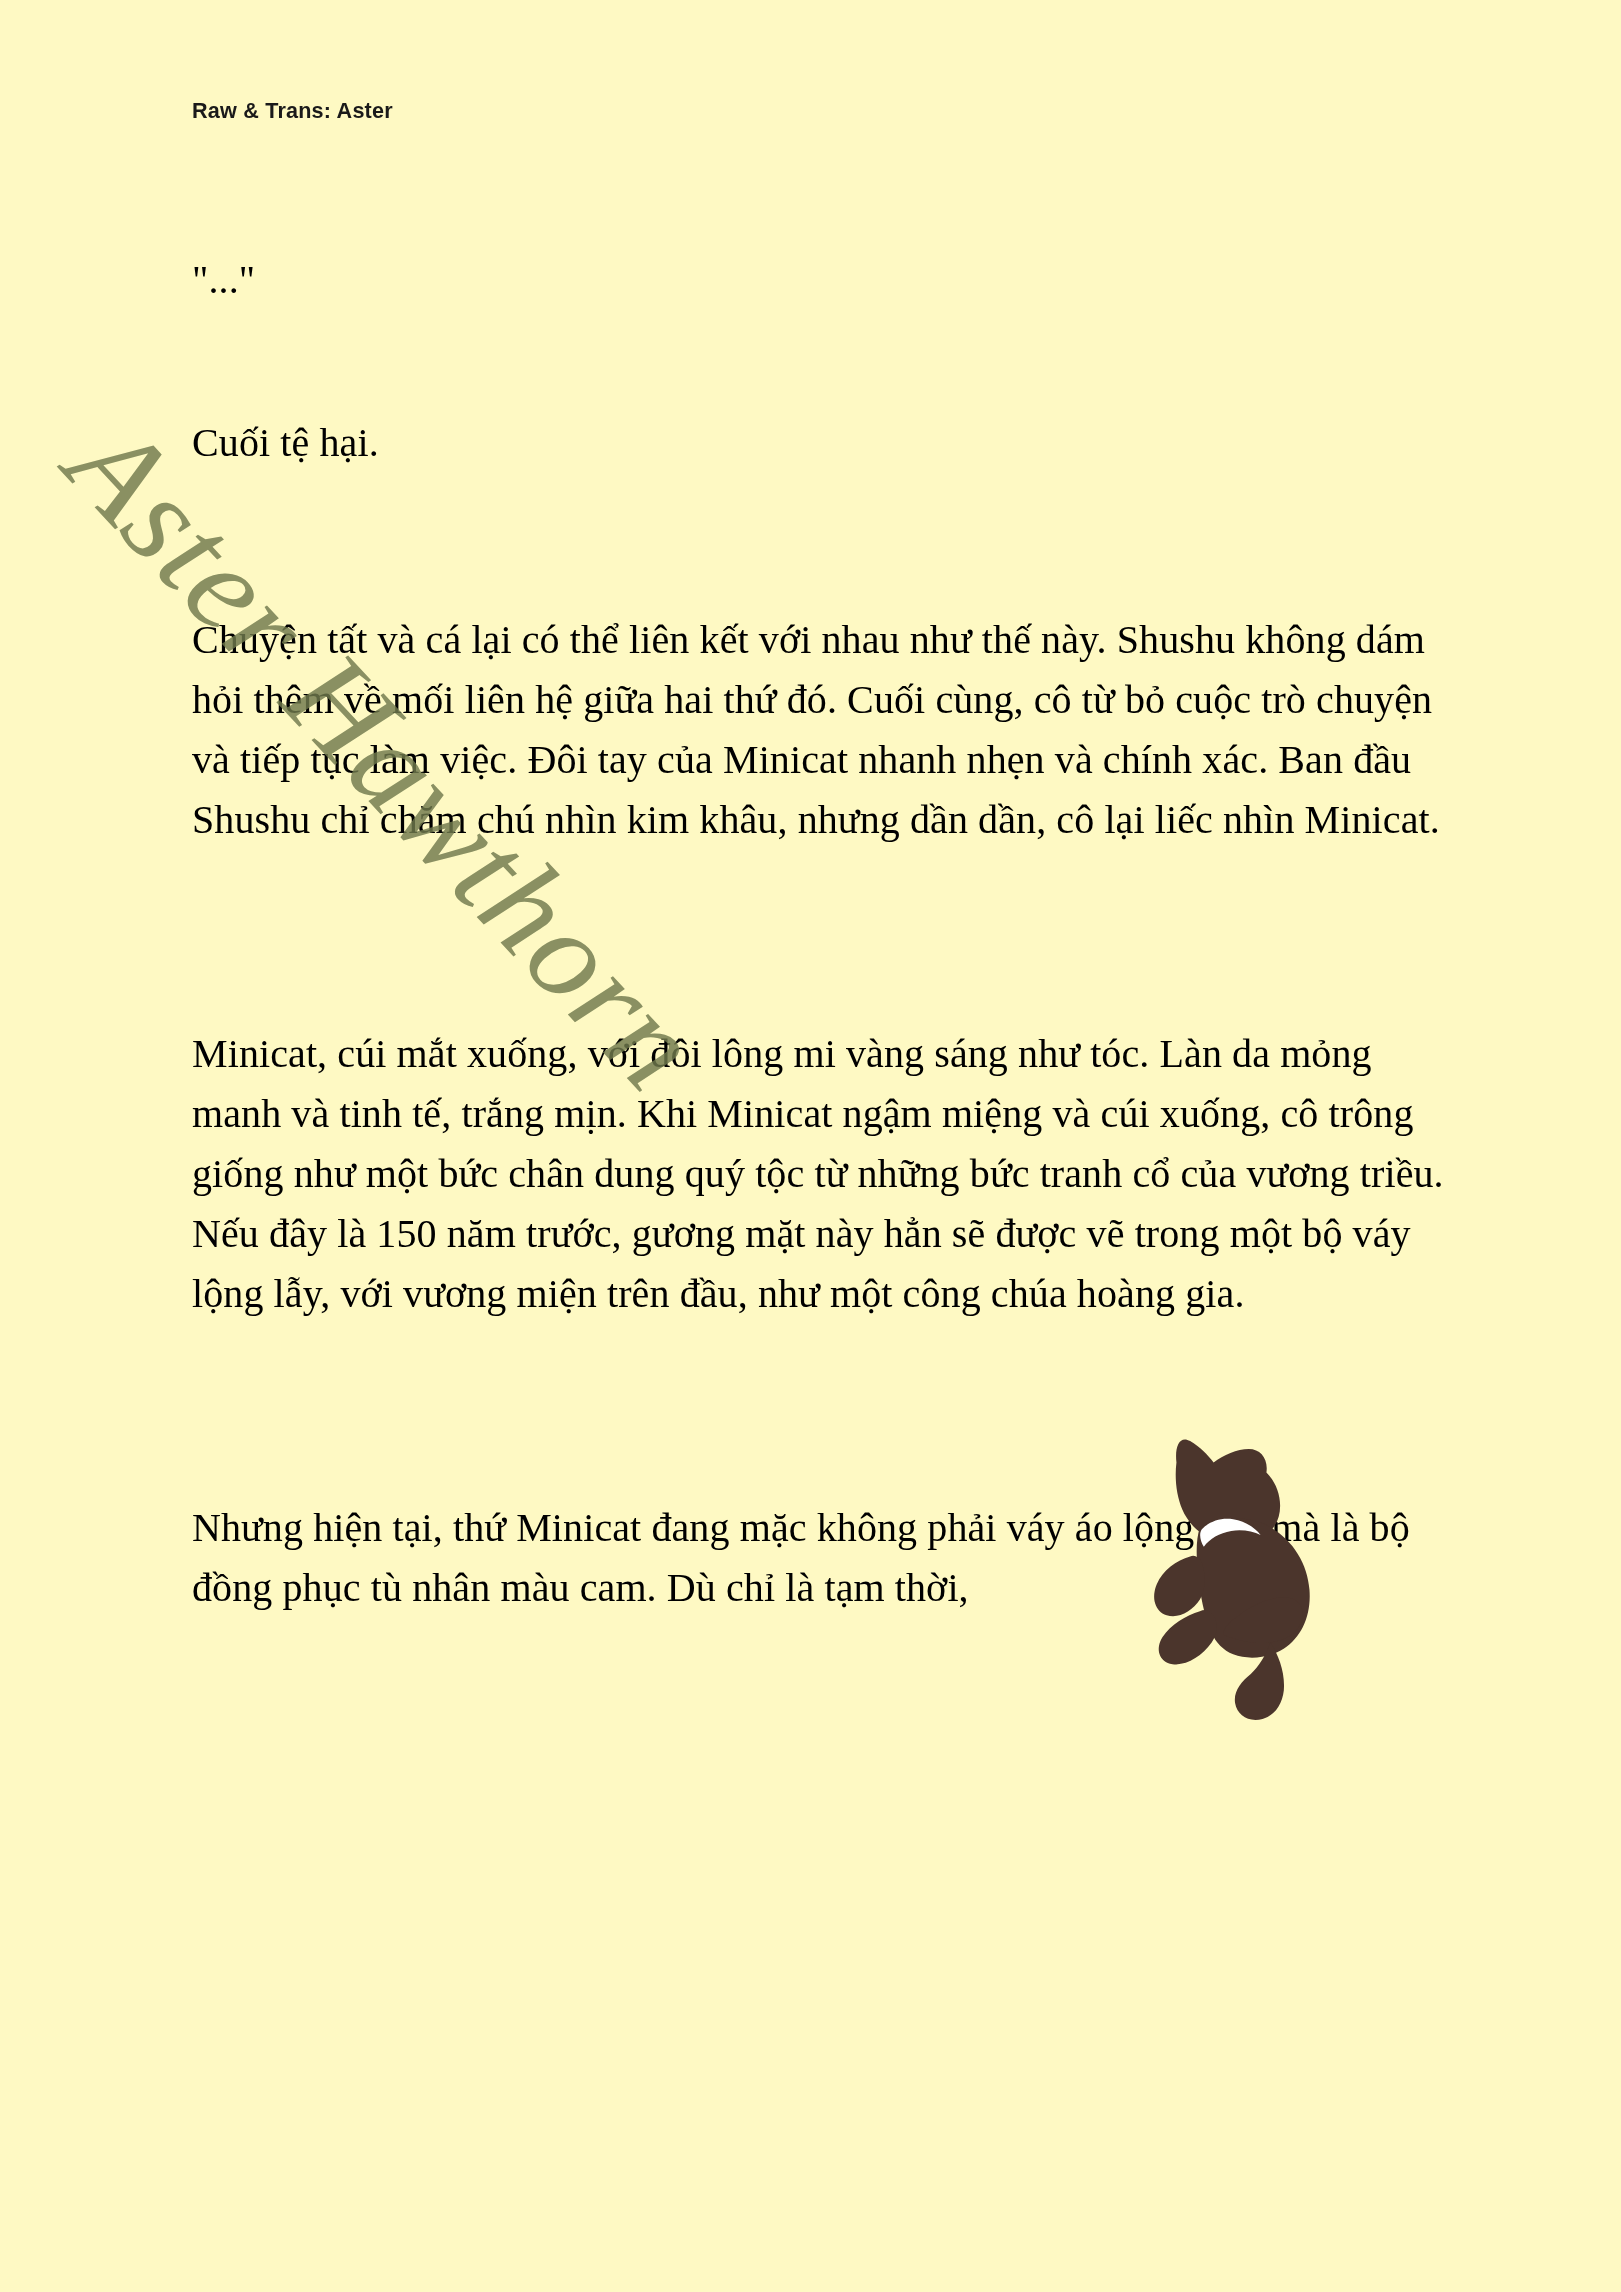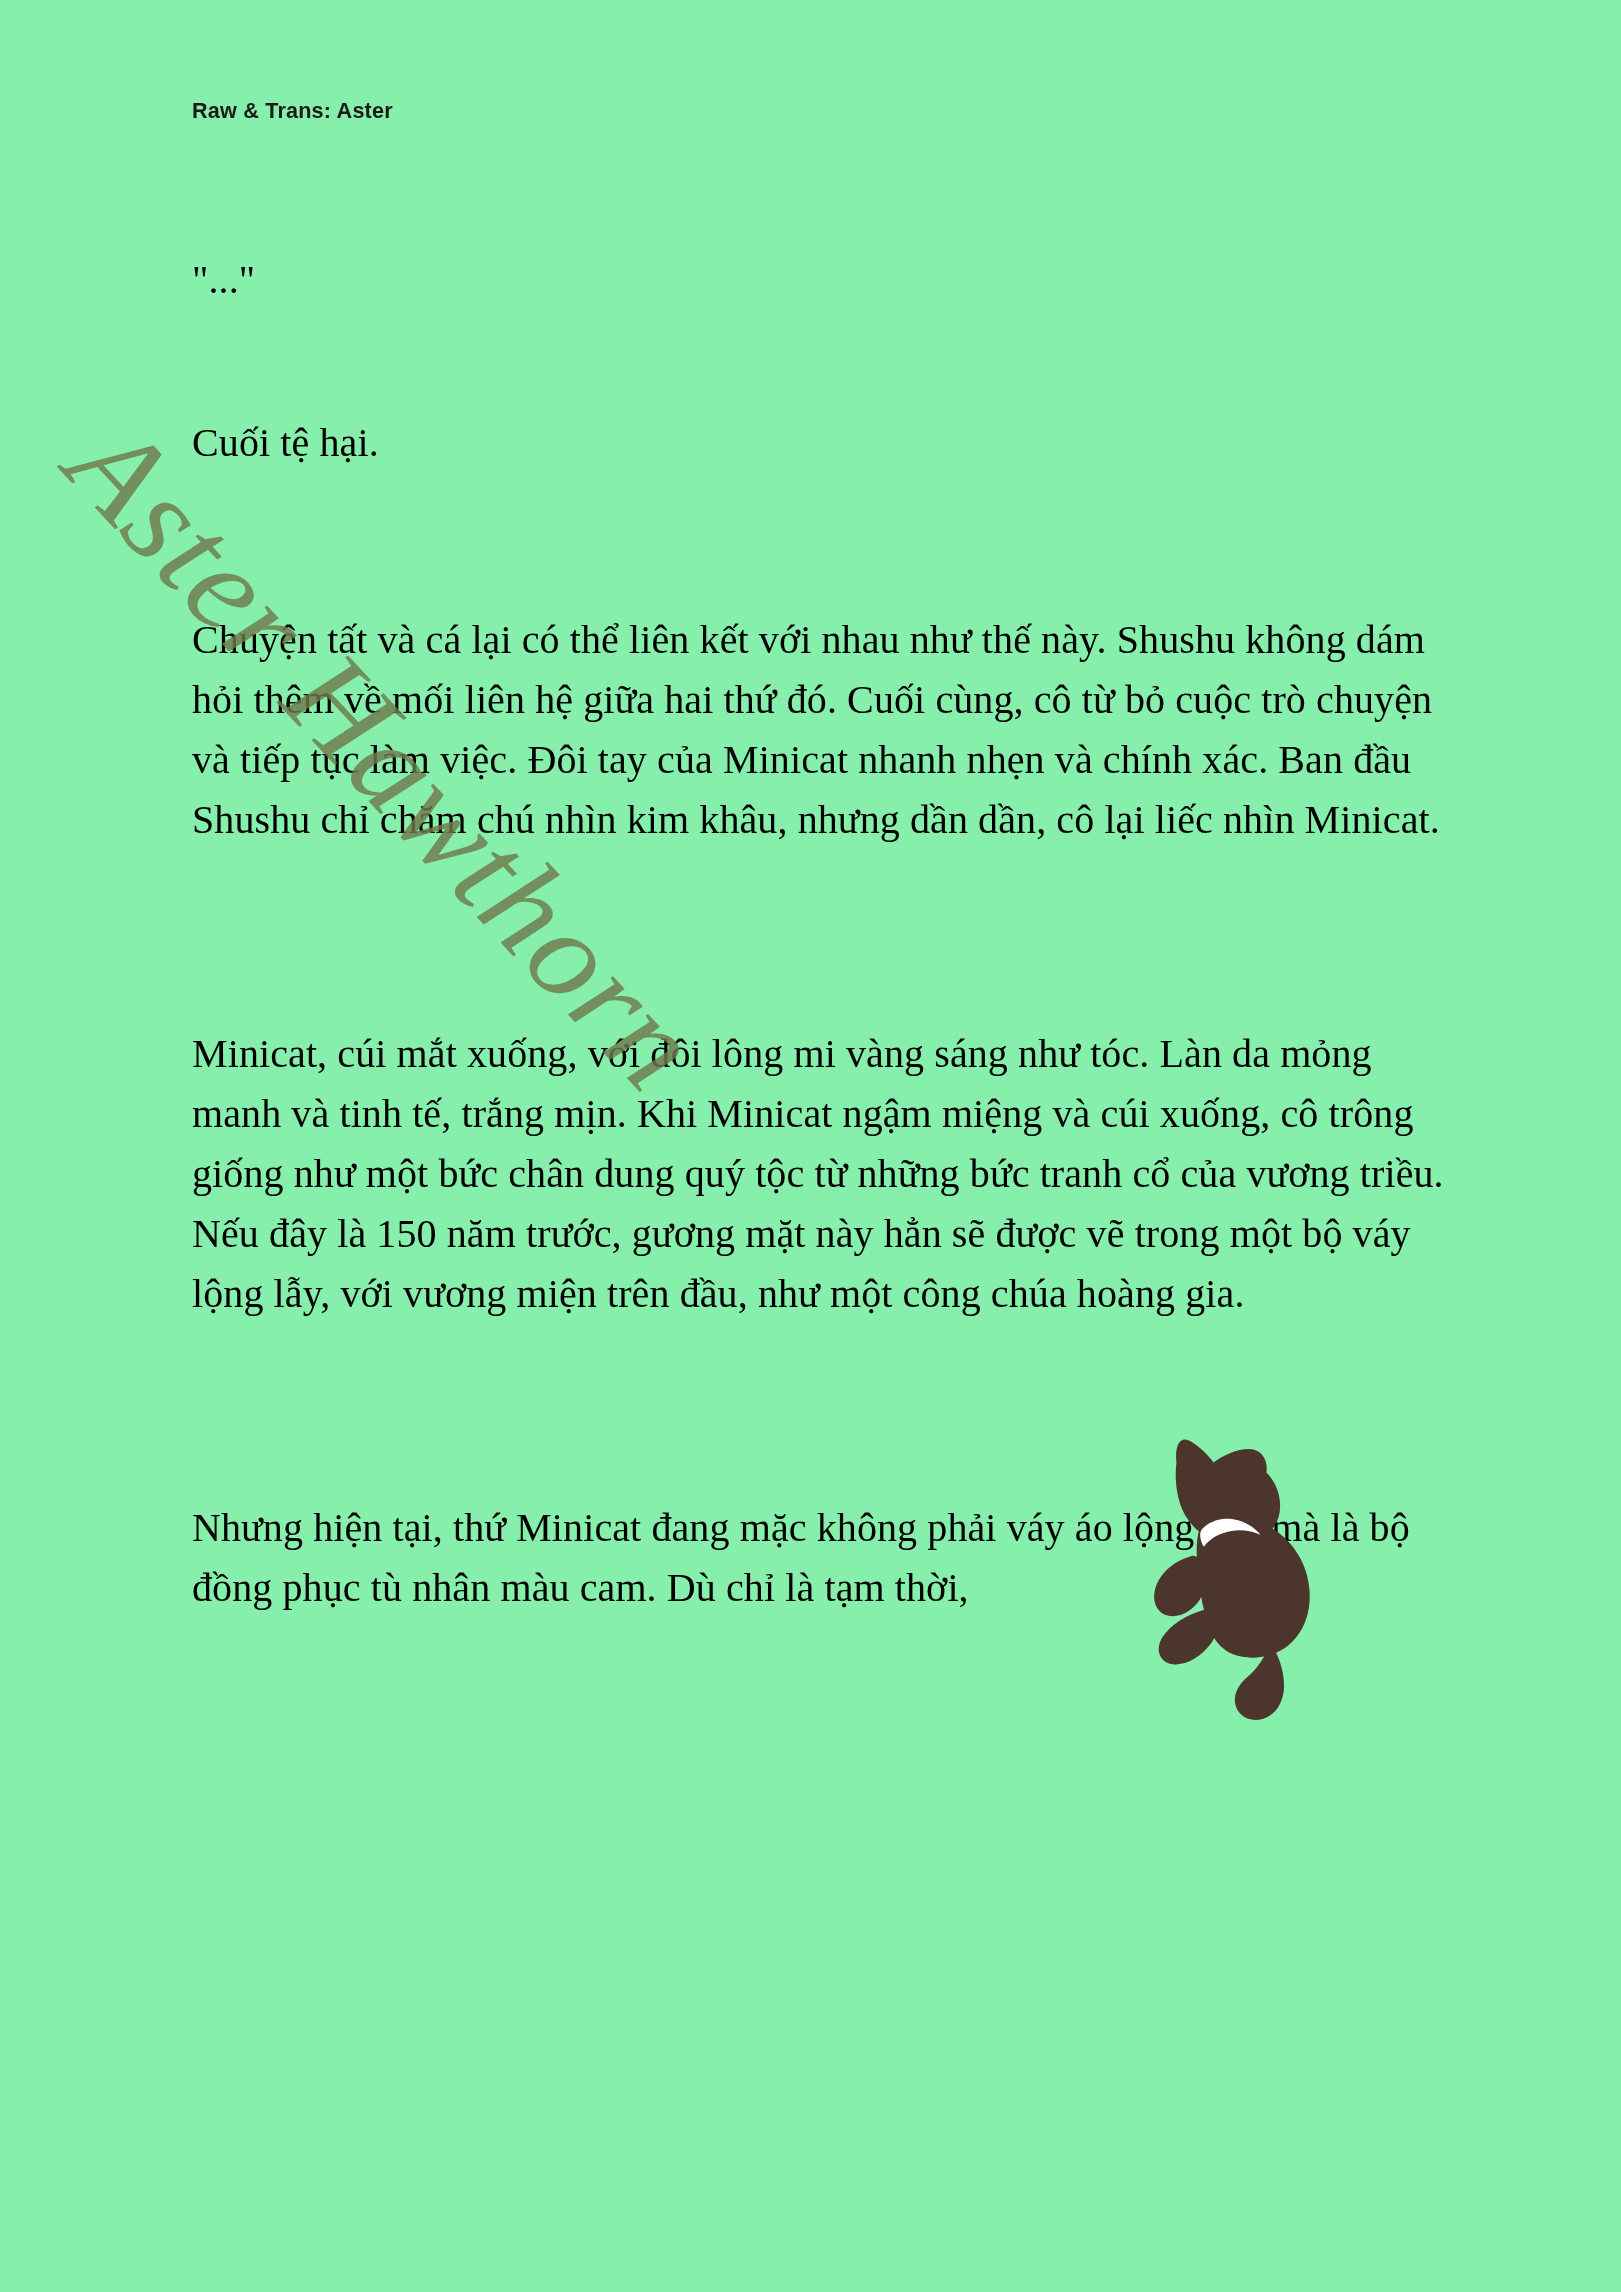--- a/index.html
+++ b/index.html
@@ -11,21 +11,21 @@
     width: 1621px;
     height: 2293px;
     position: relative;
     overflow: hidden;
     font-family: "Liberation Serif", "DejaVu Serif", serif;
   }
 
   .page {
     position: absolute;
     inset: 0;
-    background: #86efac;
+    background: #fef9c3;
   }
 
   
   .header {
     position: absolute;
     left: 192px;
     top: 98px;
     font-family: "Liberation Sans", "DejaVu Sans", sans-serif;
     font-size: 21.6px;
     font-weight: 700;

